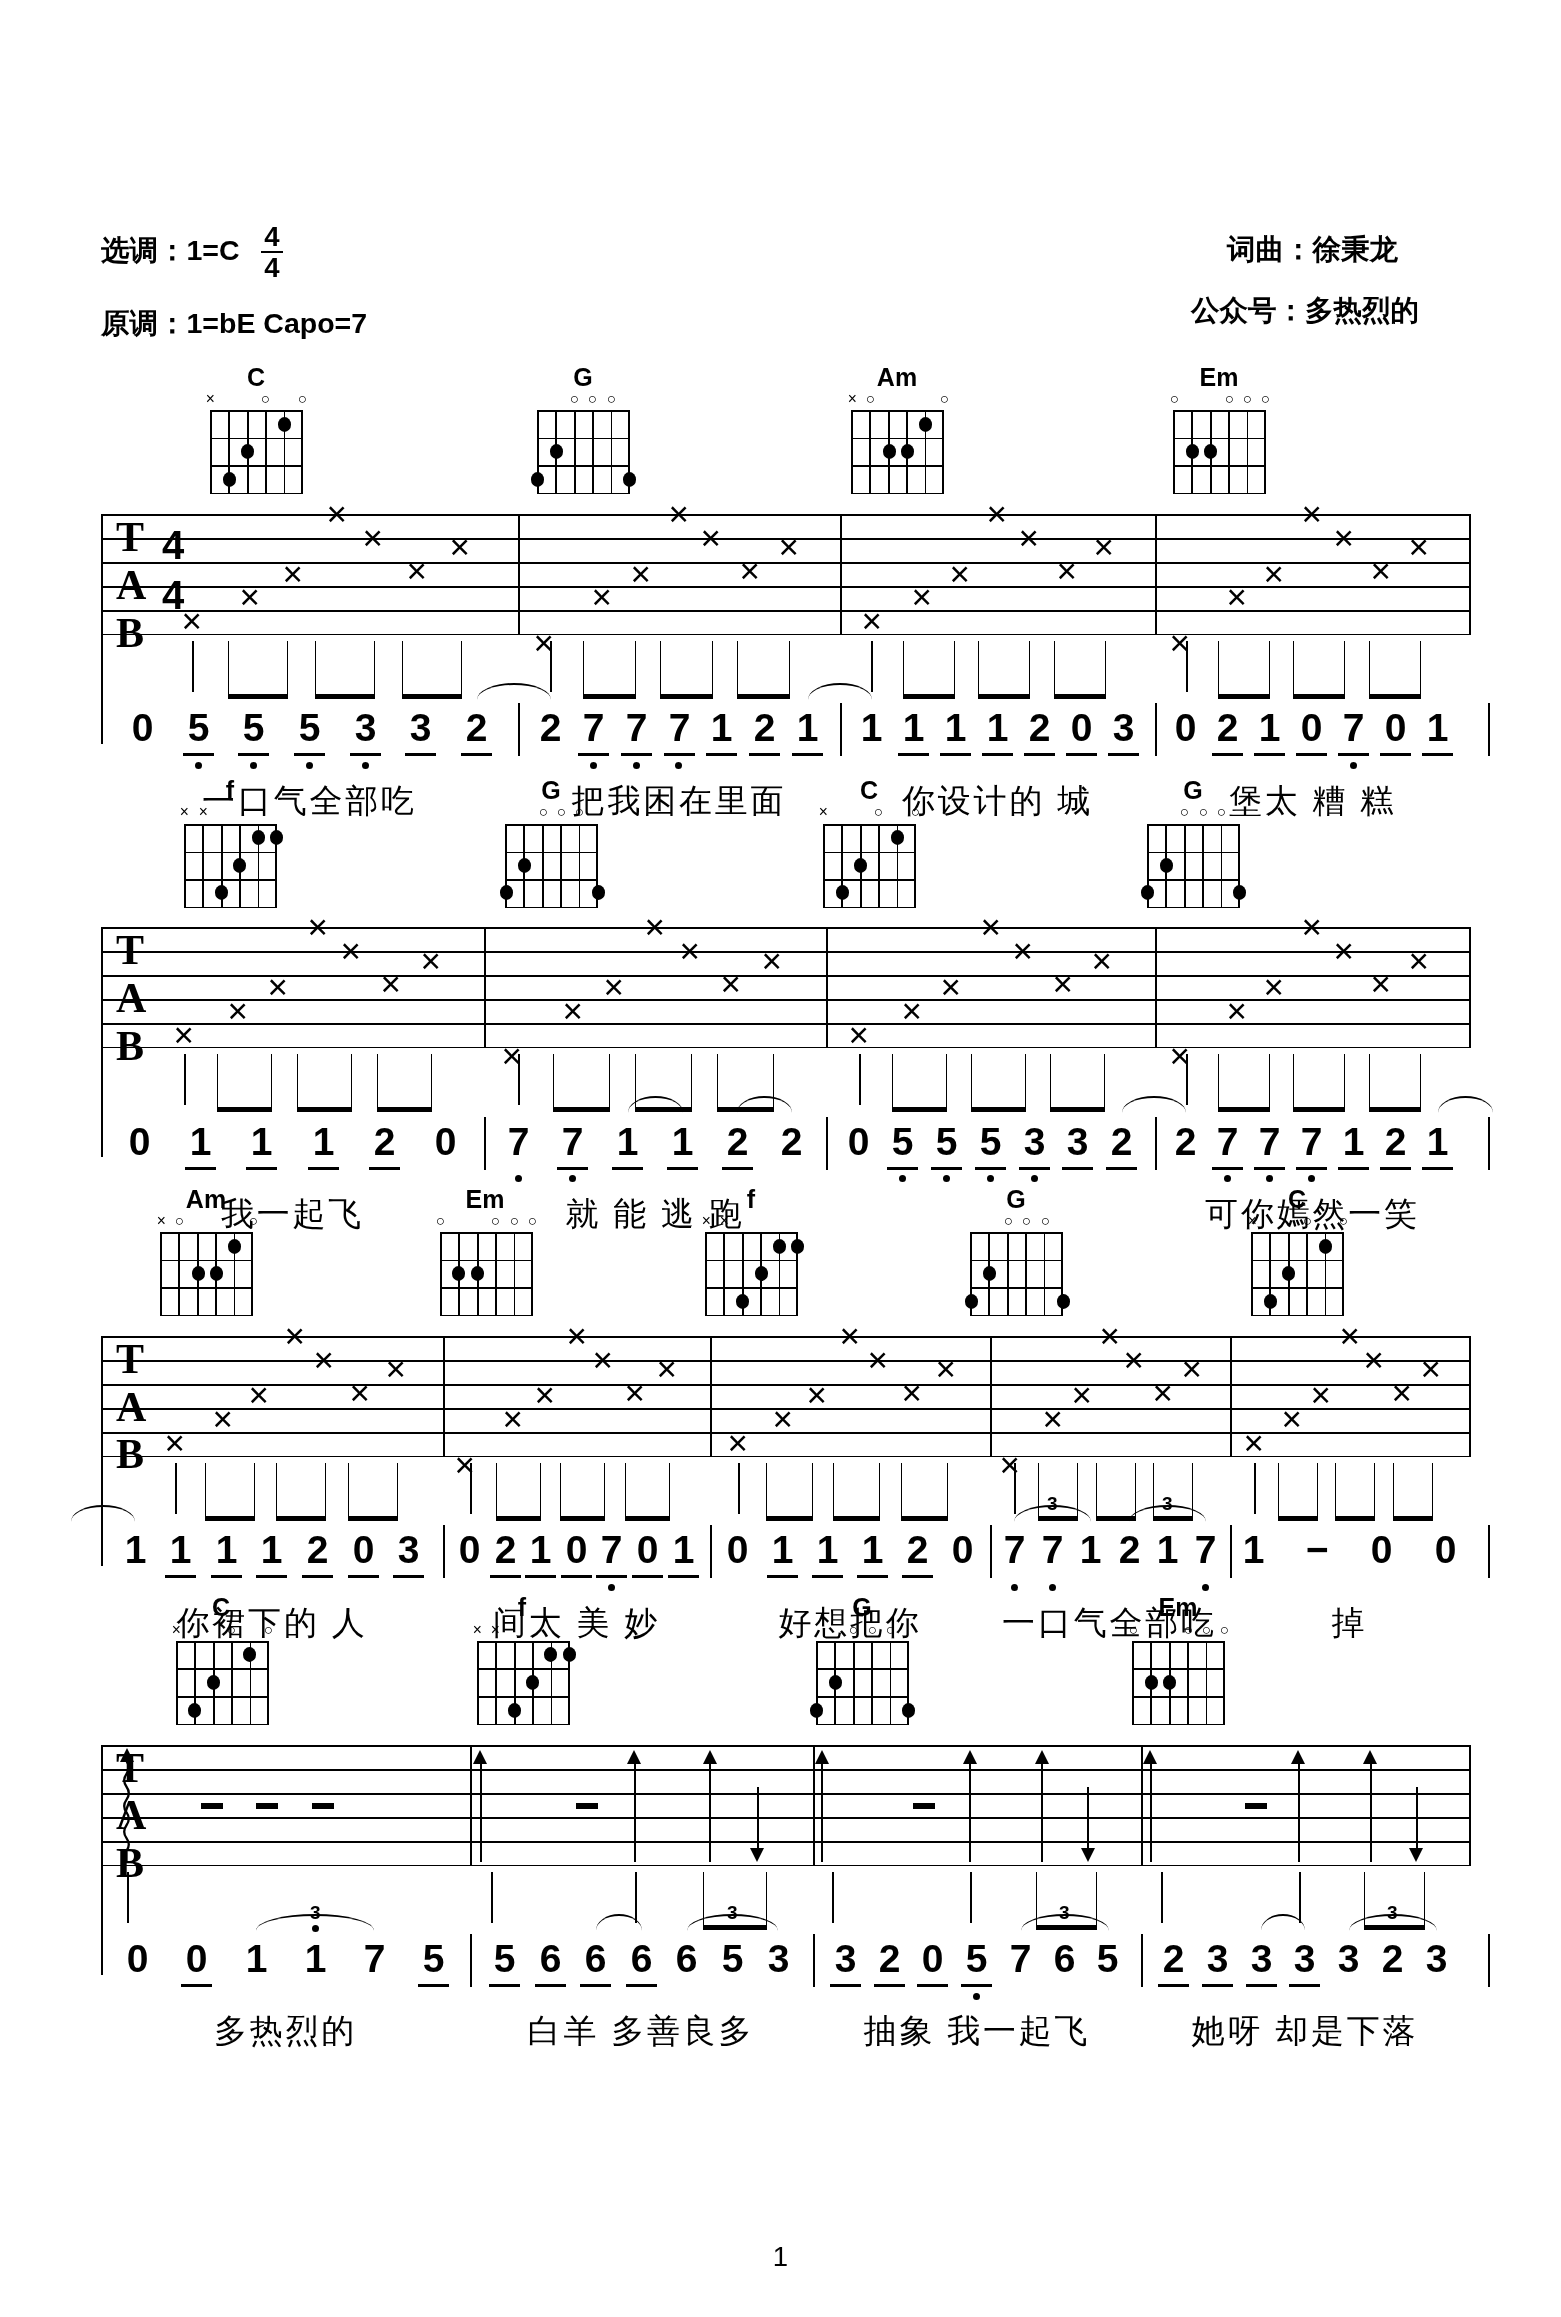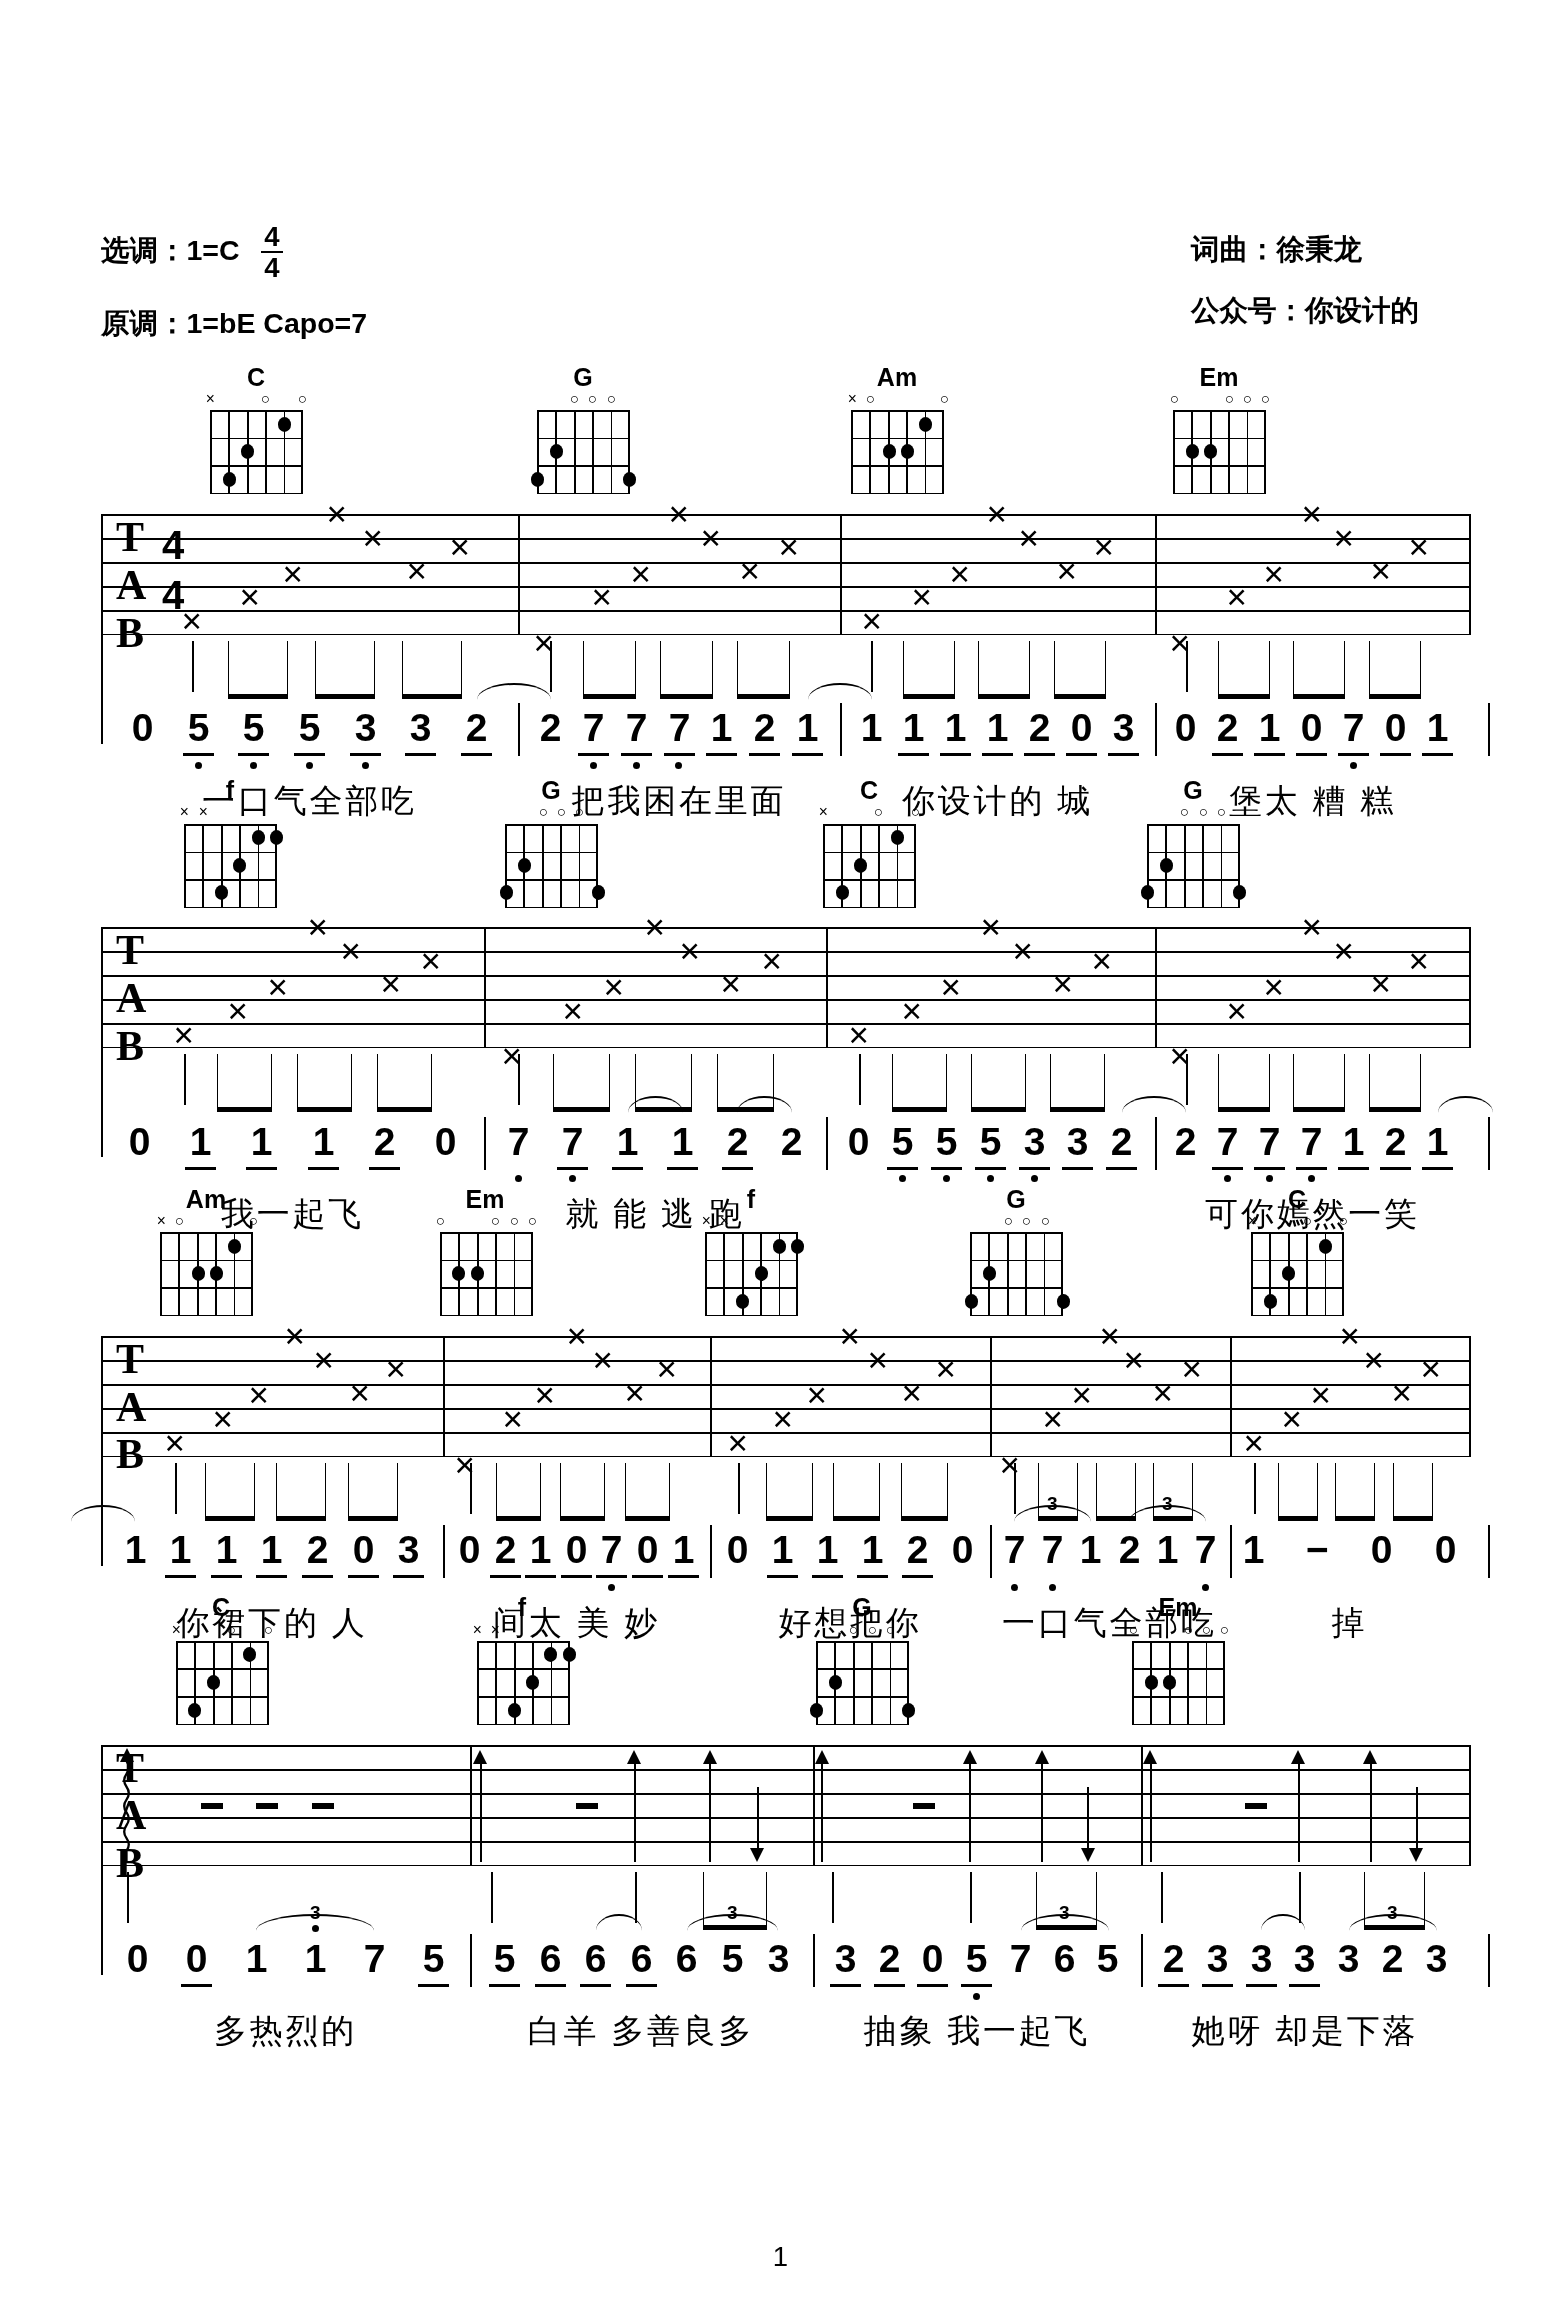--- a/index.html
+++ b/index.html
@@ -46,22 +46,22 @@
 <div id="page">
 
   <div class="abs hdr" style="left:101px;top:222px;">
     <span>选调：1=C</span>
     <span class="frac" style="margin-left:13px;">
       <span class="fn top">4</span>
       <span class="fn">4</span>
     </span>
   </div>
   <div class="abs hdr" style="left:101px;top:305px;">原调：1=bE Capo=7</div>
-  <div class="abs hdr" style="left:1191px;top:231px;">词曲：徐秉龙</div>
-  <div class="abs hdr" style="left:1191px;top:292px;">公众号：你设计的</div>
+  <div class="abs hdr" style="left:1227px;top:231px;">词曲：徐秉龙</div>
+  <div class="abs hdr" style="left:1191px;top:292px;">公众号：多热烈的</div>
 
   <div id="systems"></div>
 
   <div id="pageno" class="abs">1</div>
 <div class="abs chname" style="left: 201px; top: 363px;">C</div>
     <div class="abs chmark" style="left: 203px; top: 391px;">×</div>
     <div class="abs chmark" style="left: 258px; top: 391px;">○</div>
     <div class="abs chmark" style="left: 295px; top: 391px;">○</div>
     <div class="abs chgrid" style="left: 210px; top: 410px;"></div>
     <div class="abs chdot" style="left: 223px; top: 472px;"></div>

